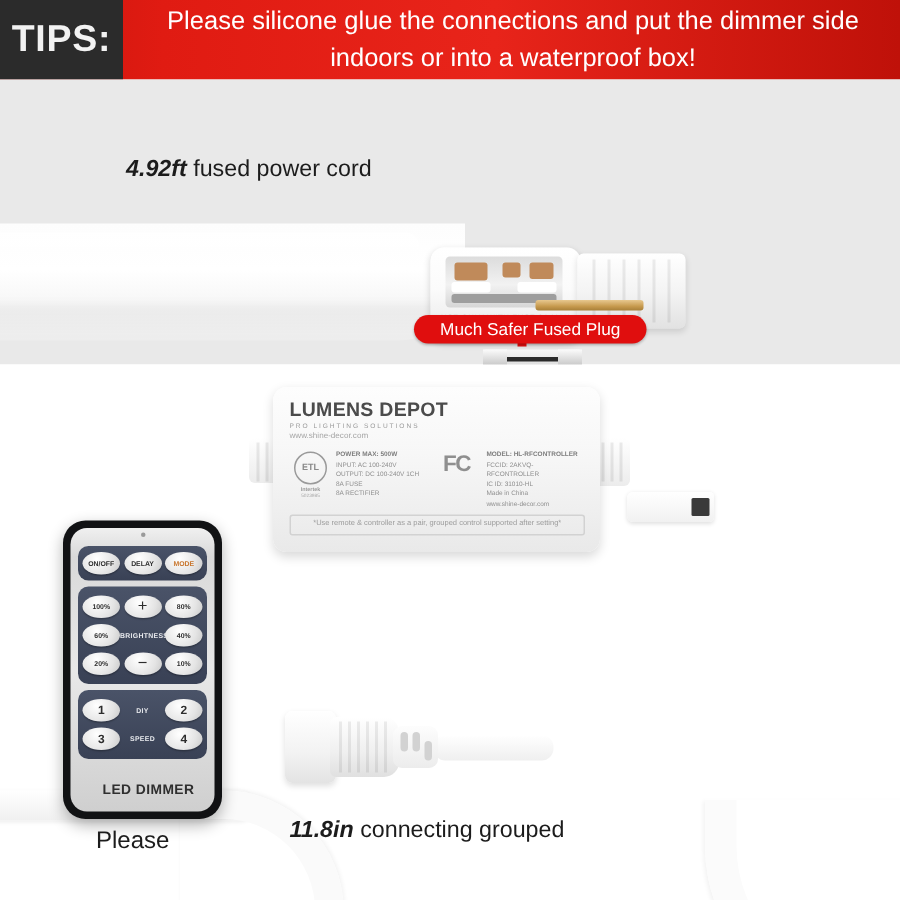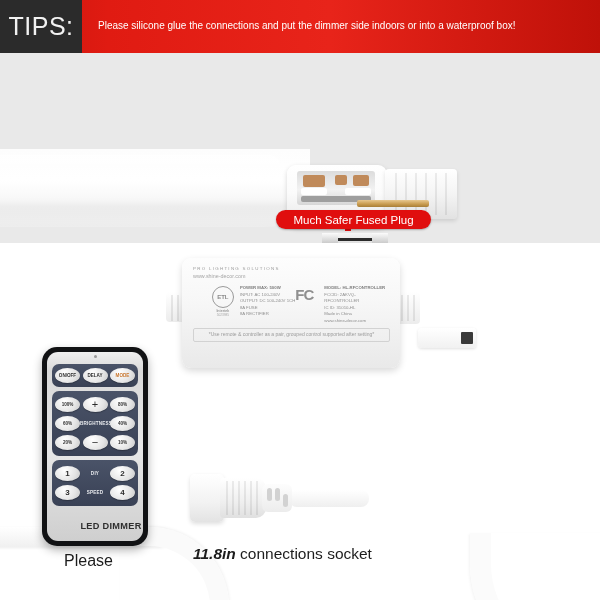--- a/index.html
+++ b/index.html
@@ -17,27 +17,27 @@
   .tips-bar{
     position:absolute;left:0;top:0;width:600px;height:53px;
     background:linear-gradient(90deg,#c8140c 0%,#e01b12 18%,#e8241a 55%,#bf1109 100%);
     display:flex;align-items:stretch;
   }
   .tips-label{
     width:82px;flex:0 0 82px;background:#2b2b2b;
     display:flex;align-items:center;justify-content:center;
   }
   .tips-label span{
-    color:#f2f2f2;font-weight:normal;font-size:25px;letter-spacing:.5px;
+    color:#f2f2f2;font-weight:bold;font-size:25px;letter-spacing:.5px;
   }
   .tips-text{
     flex:1;display:flex;align-items:center;padding:0 14px 0 16px;
   }
   .tips-text span{
-    color:#ffffff;font-size:10px;line-height:1.42;text-align:center;
+    color:#ffffff;font-size:17px;line-height:1.42;text-align:center;
   }
 
   
   .panel-top{
     position:absolute;left:0;top:53px;width:600px;height:190px;
     background:#e9e9e9;
   }
   .panel-bottom{
     position:absolute;left:0;top:243px;width:600px;height:357px;
     background:#ffffff;
@@ -147,21 +147,21 @@
     background:linear-gradient(180deg,#fdfdfd 0%,#f7f7f7 40%,#e9e9e9 100%);
     border-radius:9px;box-shadow:0 3px 7px rgba(0,0,0,.15);
     padding:0;overflow:hidden;
   }
   .ctrl-inner{position:absolute;left:11px;top:7px;right:10px;bottom:5px;}
   .brand{font-size:13px;font-weight:bold;color:#4b4b4b;letter-spacing:.2px;}
   .brand-sub{font-size:4.4px;color:#9a9a9a;letter-spacing:1.3px;margin-top:1px;}
   .ctrl-title{font-size:10.2px;font-weight:bold;color:#3c3c3c;margin-top:6px;letter-spacing:.1px;}
   .ctrl-url{font-size:5.4px;color:#a5a5a5;margin-top:2px;}
   .spec-row{display:flex;margin-top:6px;}
-  .spec-col{display:flex;align-items:flex-start;justify-content:flex-end;}
+  .spec-col{display:flex;align-items:flex-start;}
   .spec-col.left{width:108px;}
   .spec-col.right{width:100px;}
   .etl{
     width:20px;height:20px;border:1.4px solid #9a9a9a;border-radius:50%;
     display:flex;align-items:center;justify-content:center;
     font-size:6px;font-weight:bold;color:#8a8a8a;flex:0 0 20px;margin-top:1px;
   }
   .etl-wrap{display:flex;flex-direction:column;align-items:center;flex:0 0 28px;}
   .etl-sub{font-size:3.6px;color:#9a9a9a;margin-top:1px;font-weight:bold;}
   .etl-sub2{font-size:3.2px;color:#a8a8a8;}
@@ -245,21 +245,21 @@
     box-shadow:0 1px 1px rgba(0,0,0,.25);
   }
   .btn.sym{font-size:11px;font-weight:normal;line-height:1;}
   .btn.num{font-size:8px;}
   .btn.mode{color:#c8762e;}
   .lbl{
     width:30px;text-align:center;font-size:4.6px;color:#e8eaee;font-weight:bold;letter-spacing:.2px;
   }
   .row3{display:flex;justify-content:space-between;align-items:center;width:100%;margin:2px 0;}
   .remote-name{
-    position:absolute;left:16px;bottom:10px;width:100%;text-align:center;
+    position:absolute;left:4px;bottom:10px;width:100%;text-align:center;
     font-size:9.2px;font-weight:bold;color:#2f2f2f;letter-spacing:.3px;
   }
 </style>
 </head>
 <body>
 
 <div class="page">
 
   <div class="tips-bar">
     <div class="tips-label">
@@ -298,20 +298,23 @@
     <div class="arrow-up"></div>
     <div class="arrow-stem"></div>
 
     <div class="fuse">
       <div class="cap l"></div>
         <div class="wire"></div>
         <div class="cap r"></div>
     </div>
   </div>
 
+  <div class="caption cap-cord">
+    <b>4.92ft</b><span> fused power cord</span>
+  </div>
 
   <div class="pill pill-plug">
     <span>Much Safer Fused Plug</span>
   </div>
 
   <div class="panel-bottom">
     <div class="cable-l-solid"></div>
     <div class="cable-l-curve"></div>
     <div class="cable-r"></div>
 
@@ -326,20 +329,21 @@
     <div class="rib" style="left:5px"></div>
       <div class="rib" style="left:11px"></div>
       <div class="rib" style="left:17px"></div>
   </div>
   <div class="connector">
     <div class="pins"></div>
   </div>
 
   <div class="ctrl">
     <div class="ctrl-inner">
+      <div class="brand">LUMENS DEPOT</div>
       <div class="brand-sub">PRO LIGHTING SOLUTIONS</div>
       <div class="ctrl-url">www.shine-decor.com</div>
 
       <div class="spec-row">
         <div class="spec-col left">
           <div class="etl-wrap">
             <div class="etl">ETL</div>
             <div class="etl-sub">Intertek</div>
             <div class="etl-sub2">5023985</div>
           </div>
@@ -381,21 +385,21 @@
         <div class="rib" style="left:36px"></div>
     </div>
     <div class="grip">
       <div class="slot" style="left:5px;top:4px"></div>
       <div class="slot" style="left:13px;top:4px"></div>
       <div class="slot" style="left:21px;top:10px"></div>
     </div>
   </div>
 
   <div class="caption cap-socket">
-    <b>11.8in</b><span> connections socket</span>
+    <b>11.8in</b><span> connecting grouped</span>
   </div>
 
   <div class="remote">
     <div class="remote-face">
       <div class="ir"></div>
 
       <div class="pad p1">
         <div class="btn">ON/OFF</div>
         <div class="btn">DELAY</div>
         <div class="btn mode">MODE</div>

